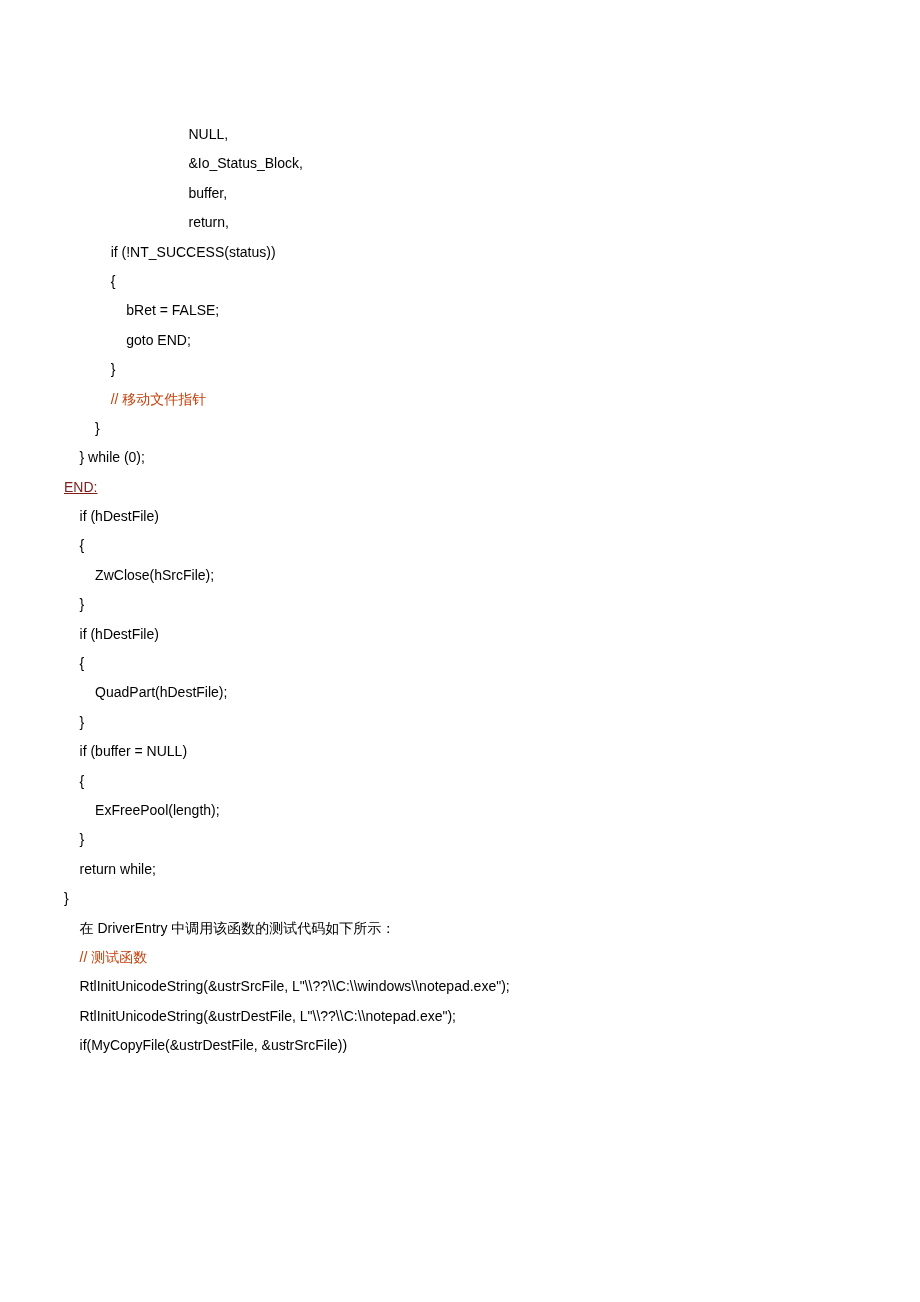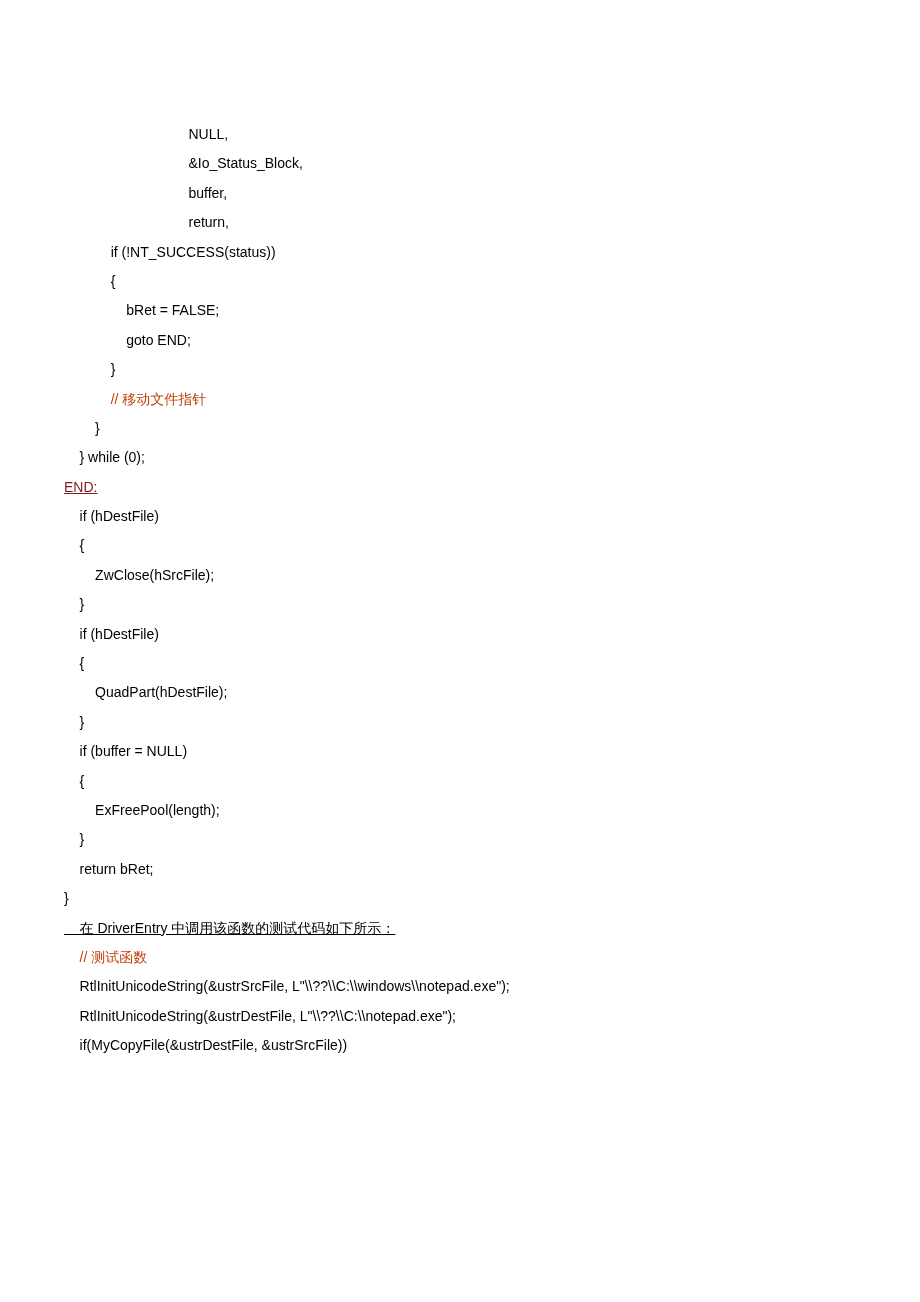--- a/index.html
+++ b/index.html
@@ -22,21 +22,20 @@
   }
   .label {
     color: #7f1d1d;
     text-decoration: underline;
   }
   .comment {
     color: #c2410c;
   }
   .text-normal {
     color: #000000;
-    text-decoration: underline;
   }
 </style>
 </head>
 <body>
 
 <div class="page">
   <div class="line">                                NULL,</div>
   <div class="line">                                &amp;Io_Status_Block,</div>
   <div class="line">                                buffer,</div>
   <div class="line">                                return,</div>
@@ -55,20 +54,20 @@
   <div class="line">        ZwClose(hSrcFile);</div>
   <div class="line">    }</div>
   <div class="line">    if (hDestFile)</div>
   <div class="line">    {</div>
   <div class="line">        QuadPart(hDestFile);</div>
   <div class="line">    }</div>
   <div class="line">    if (buffer = NULL)</div>
   <div class="line">    {</div>
   <div class="line">        ExFreePool(length);</div>
   <div class="line">    }</div>
-  <div class="line">    return bRet;</div>
+  <div class="line">    return while;</div>
   <div class="line">}</div>
   <div class="line text-normal">    在 DriverEntry 中调用该函数的测试代码如下所示：</div>
   <div class="line"><span>    </span><span class="comment">// 测试函数</span></div>
   <div class="line">    RtlInitUnicodeString(&amp;ustrSrcFile, L"\\??\\C:\\windows\\notepad.exe");</div>
   <div class="line">    RtlInitUnicodeString(&amp;ustrDestFile, L"\\??\\C:\\notepad.exe");</div>
   <div class="line">    if(MyCopyFile(&amp;ustrDestFile, &amp;ustrSrcFile))</div>
 </div>
 
 </body></html>

